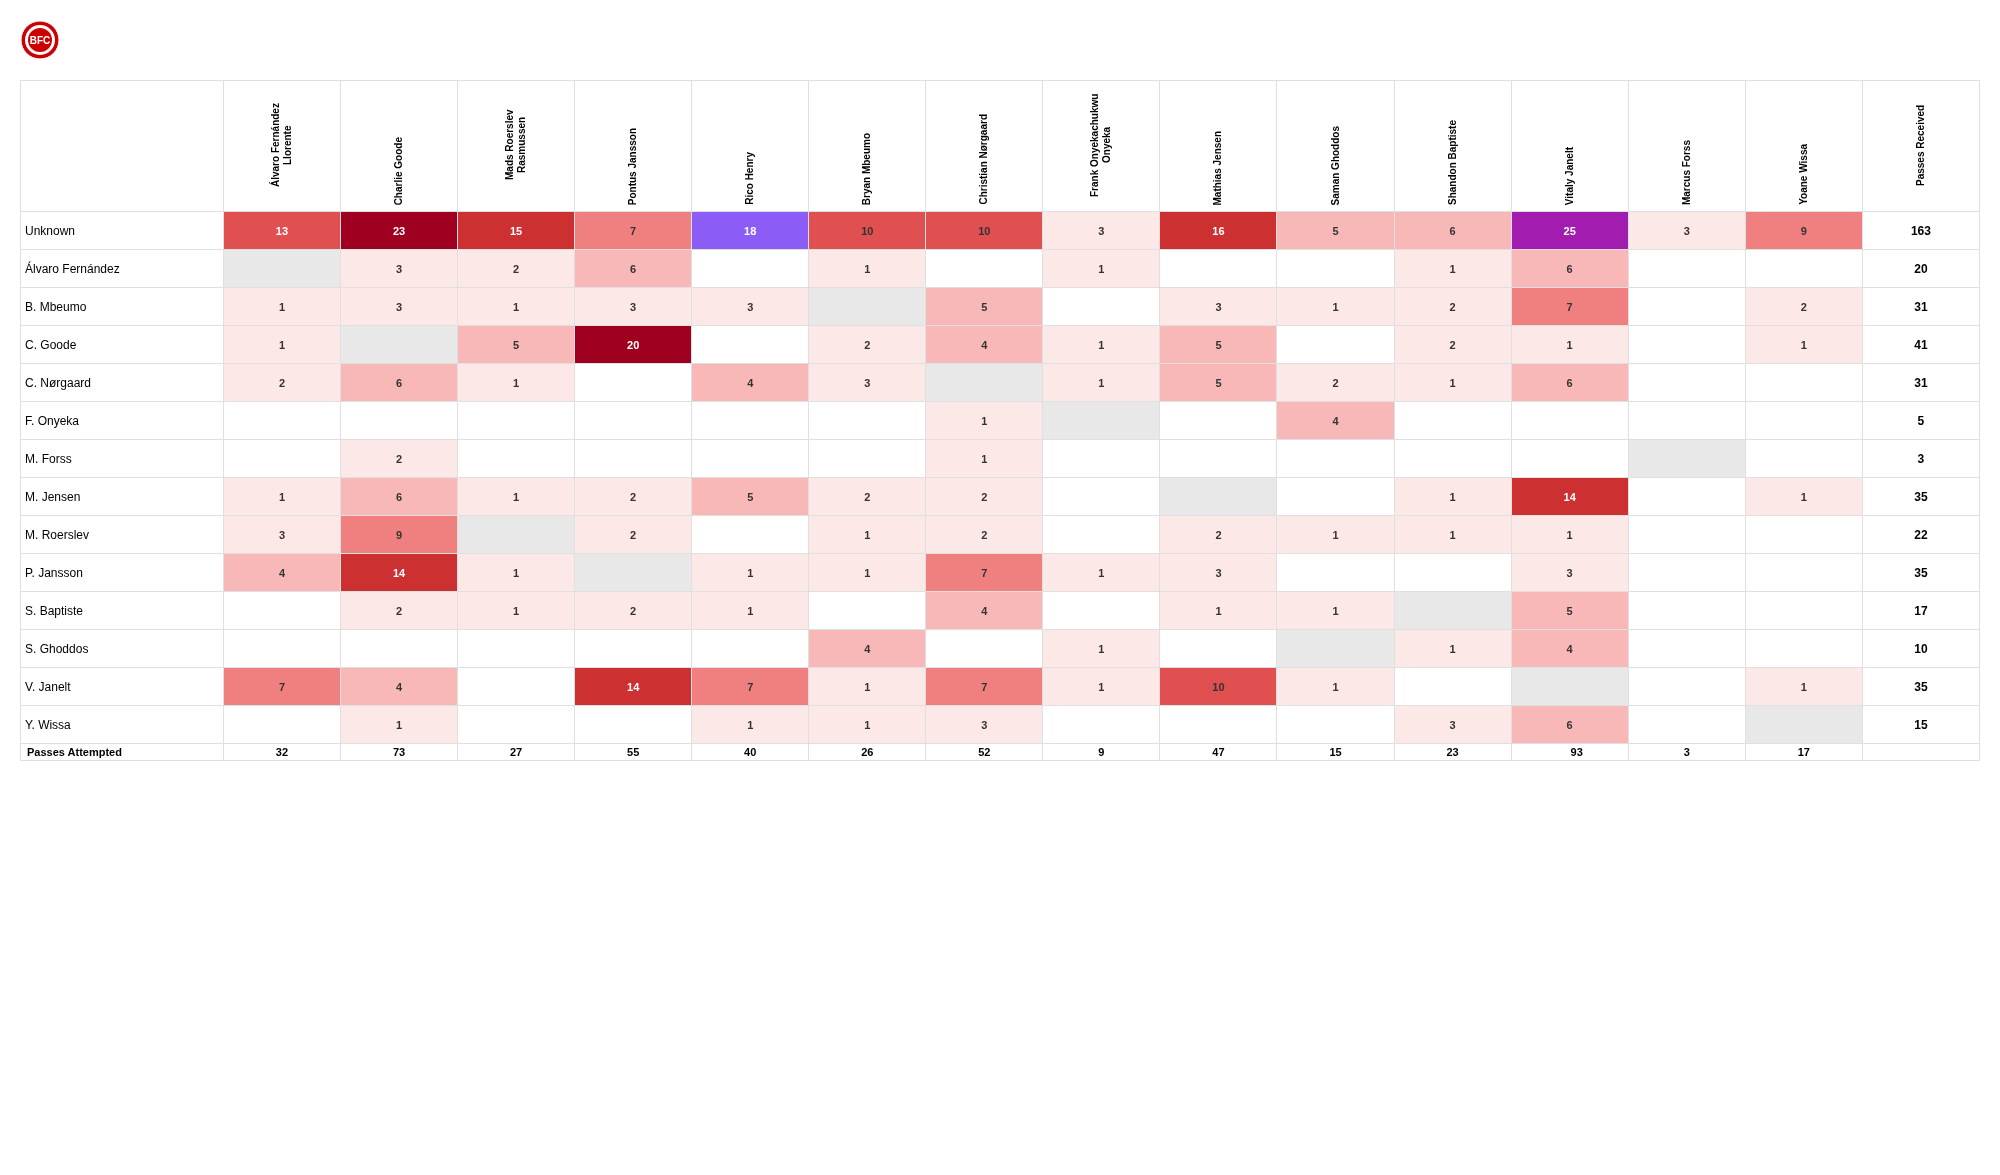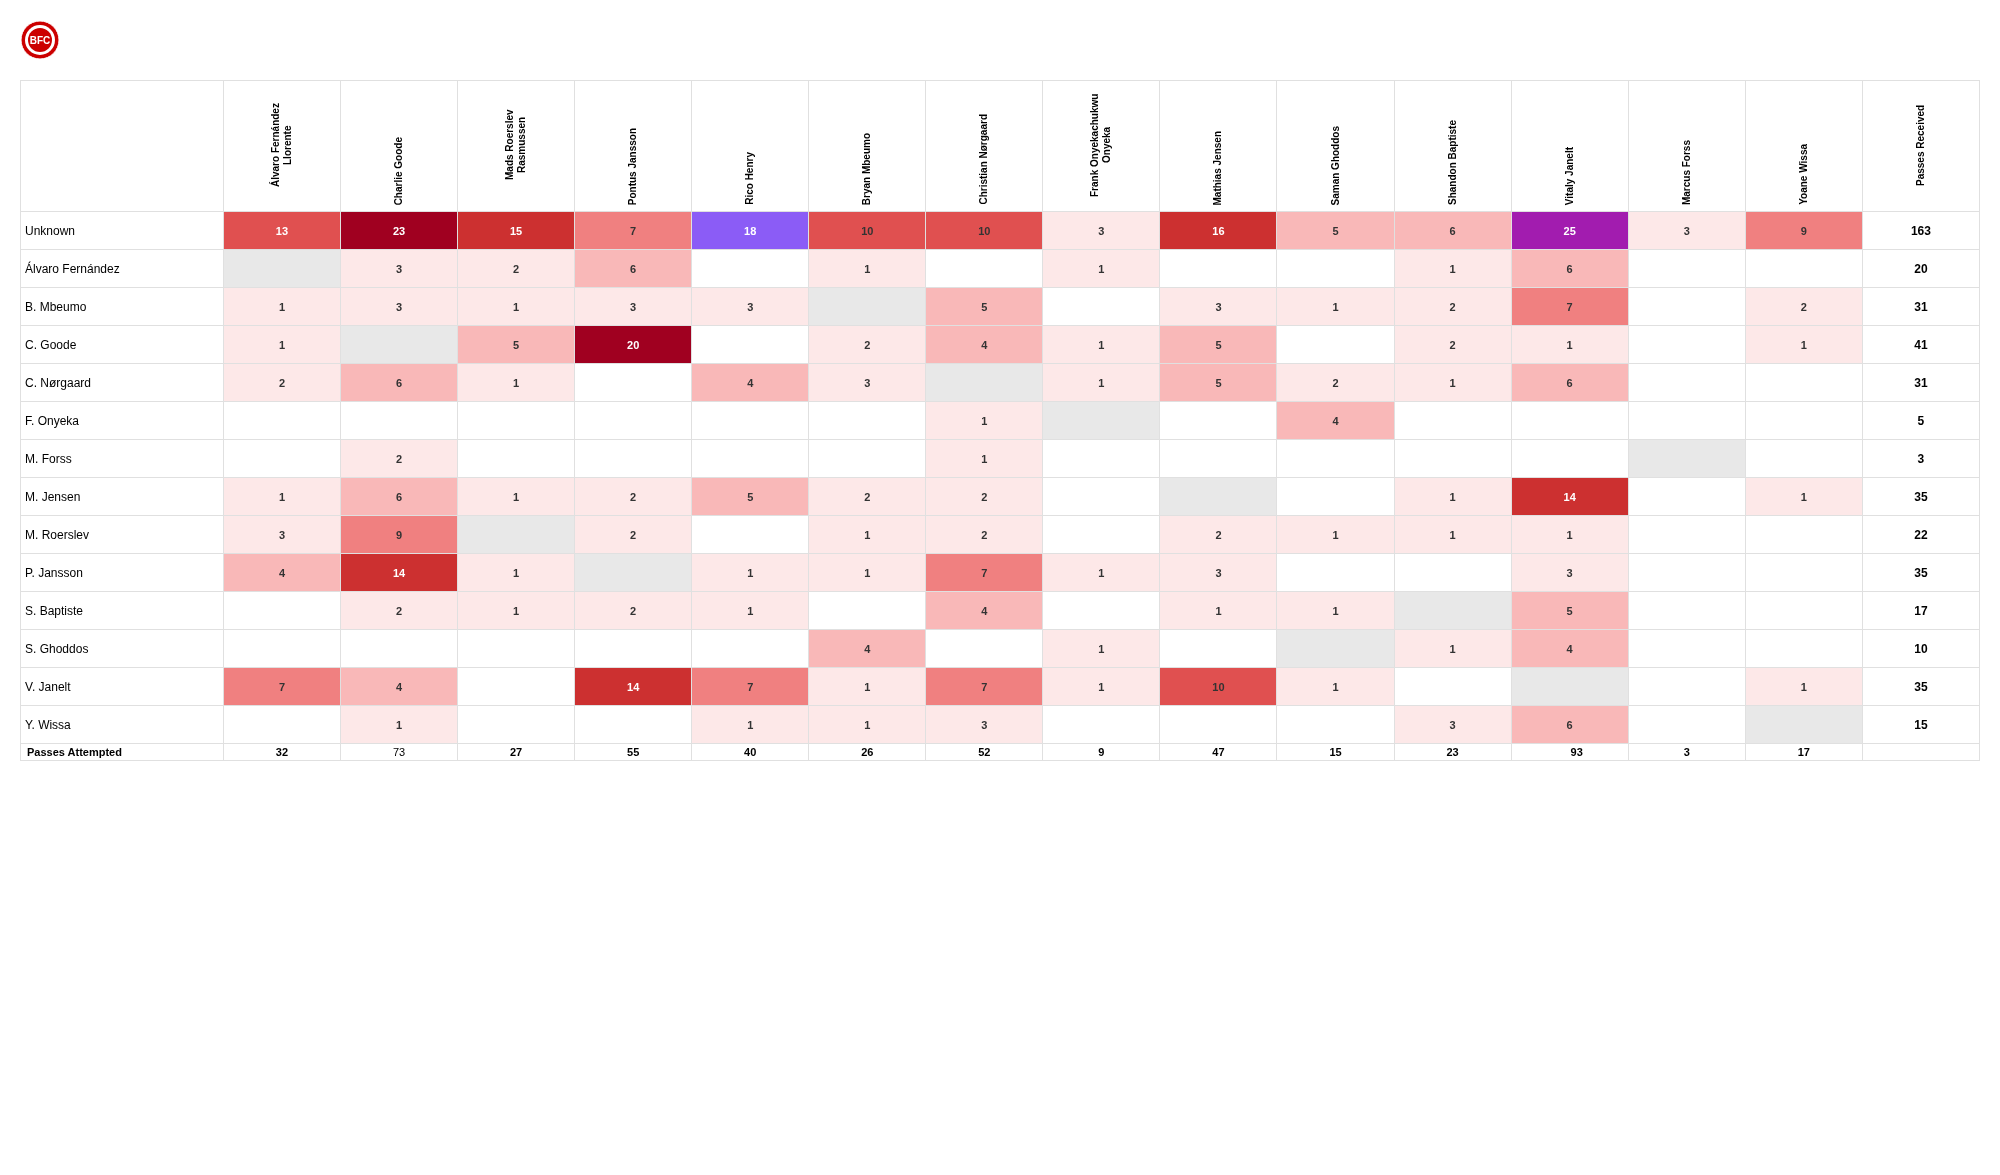--- a/index.html
+++ b/index.html
@@ -373,21 +373,21 @@
           <td class="cell" style="background-color: rgb(249, 184, 184); color: rgb(51, 51, 51);">6</td>
           <td class="cell"></td>
           <td class="cell" style="background-color: rgb(232, 232, 232);"></td>
           <td class="passes-received-val">15</td>
         </tr>
       </tbody>
     <tfoot id="matrix-footer">
     <tr class="footer-row">
           <td class="footer-label">Passes Attempted</td>
           <td style="font-weight: bold;">32</td>
-          <td style="font-weight: normal; margin-left: 28px;">73</td>
+          <td style="font-weight: bold; margin-left: 28px;">73</td>
           <td style="font-weight: bold;">27</td>
           <td style="font-weight: bold;">55</td>
           <td style="font-weight: bold;">40</td>
           <td style="font-weight: bold;">26</td>
           <td style="font-weight: bold;">52</td>
           <td style="font-weight: bold;">9</td>
           <td style="font-weight: bold;">47</td>
           <td style="font-weight: bold;">15</td>
           <td style="font-weight: bold;">23</td>
           <td style="font-weight: bold; padding-left: 16px;">93</td>

